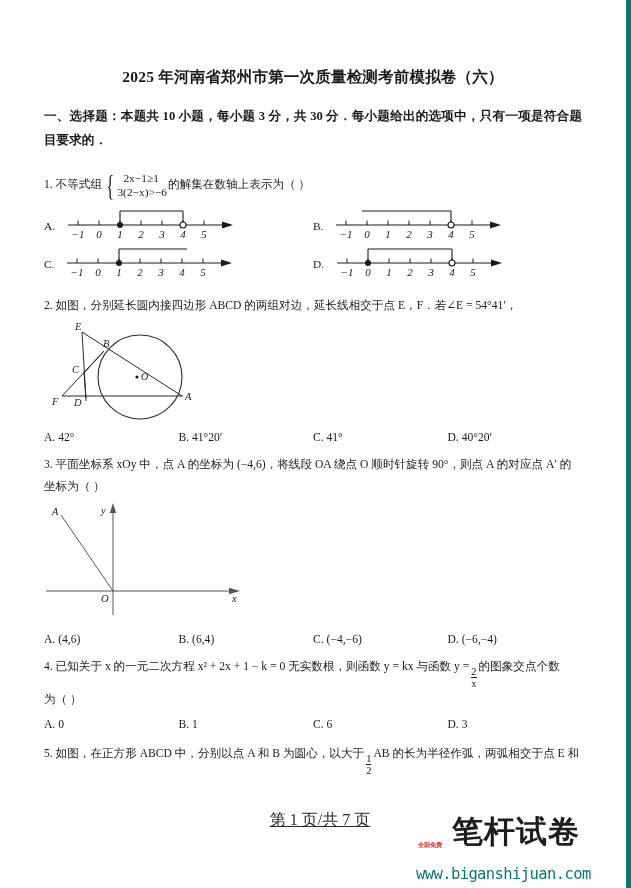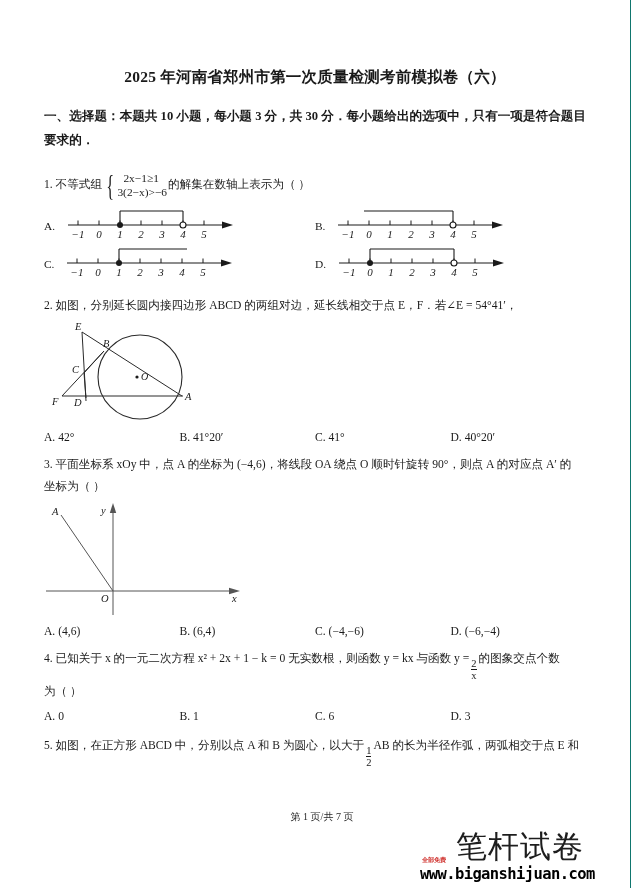--- a/index.html
+++ b/index.html
@@ -12,21 +12,21 @@
     height: 888px;
     position: relative;
     font-family: "Liberation Serif", "DejaVu Serif", serif;
     color: #1a1a1a;
     overflow: hidden;
   }
   .page {
     position: absolute;
     inset: 0;
     background: #fff;
-    border-right: 1px solid #0f766e;
+    border-right: 5px solid #0f766e;
     box-sizing: border-box;
   }
   .content {
     position: absolute;
     left: 44px;
     right: 44px;
     top: 0;
   }
 
   
@@ -118,60 +118,61 @@
   
   .fig { margin-top: 2px; }
 
   
   .footer {
     position: absolute;
     left: 14px;
     right: 0;
     top: 810px;
     text-align: center;
-    font-size: 10px;
+    font-size: 16px;
     color: #2a2a2a;
+    text-decoration: underline;
   }
 
   
   .watermark {
     position: absolute;
     right: 14px;
     bottom: 6px;
     width: 196px;
     text-align: left;
     user-select: none;
   }
   .watermark .wm-cn {
     font-size: 31px;
-    font-weight: normal;
+    font-weight: bold;
     color: #1d1d1d;
     letter-spacing: 1px;
     line-height: 1.0;
     padding-left: 36px;
     font-family: "DejaVu Sans", sans-serif;
   }
   .watermark .wm-free {
     position: absolute;
     left: 2px;
     top: 25px;
     font-size: 6.2px;
     color: #d0332f;
     font-weight: bold;
     font-family: "DejaVu Sans", sans-serif;
     letter-spacing: -0.2px;
   }
   .watermark .wm-url {
     font-size: 15.5px;
-    font-weight: bold;
-    color: #000000;
+    font-weight: normal;
+    color: #0f766e;
     font-family: "DejaVu Sans Mono", monospace;
     letter-spacing: -0.6px;
     line-height: 1.05;
-    margin-top: 4px;
+    margin-top: 19px;
   }
 
   svg { display: block; }
   svg text { font-family: "Liberation Serif", serif; font-style: italic; }
 </style>
 </head>
 <body>
 
 <div class="page">
   <div class="content">
@@ -364,21 +365,21 @@
 
         <line x1="69" y1="88" x2="17" y2="12" stroke="#555" stroke-width="1"></line>
 
         <text x="8" y="12" font-size="10.5" fill="#1a1a1a">A</text>
         <text x="57" y="11" font-size="10.5" fill="#1a1a1a">y</text>
         <text x="188" y="99" font-size="10.5" fill="#1a1a1a">x</text>
         <text x="57" y="99" font-size="10.5" fill="#1a1a1a">O</text>
       </svg>
     </div>
 
-    <div class="opts" style="margin-top:4px;">
+    <div class="opts" style="margin-top:12px;">
       <span class="opt">A.  (4,6)</span>
       <span class="opt">B.  (6,4)</span>
       <span class="opt">C.  (−4,−6)</span>
       <span class="opt">D.  (−6,−4)</span>
     </div>
 
     <div class="q" style="margin-top:10px;">
       <div>
         <span>4.</span>
         <span>已知关于 x 的一元二次方程 x² + 2x + 1 − k = 0 无实数根，则函数 y = kx 与函数 y =</span><span class="frac">

